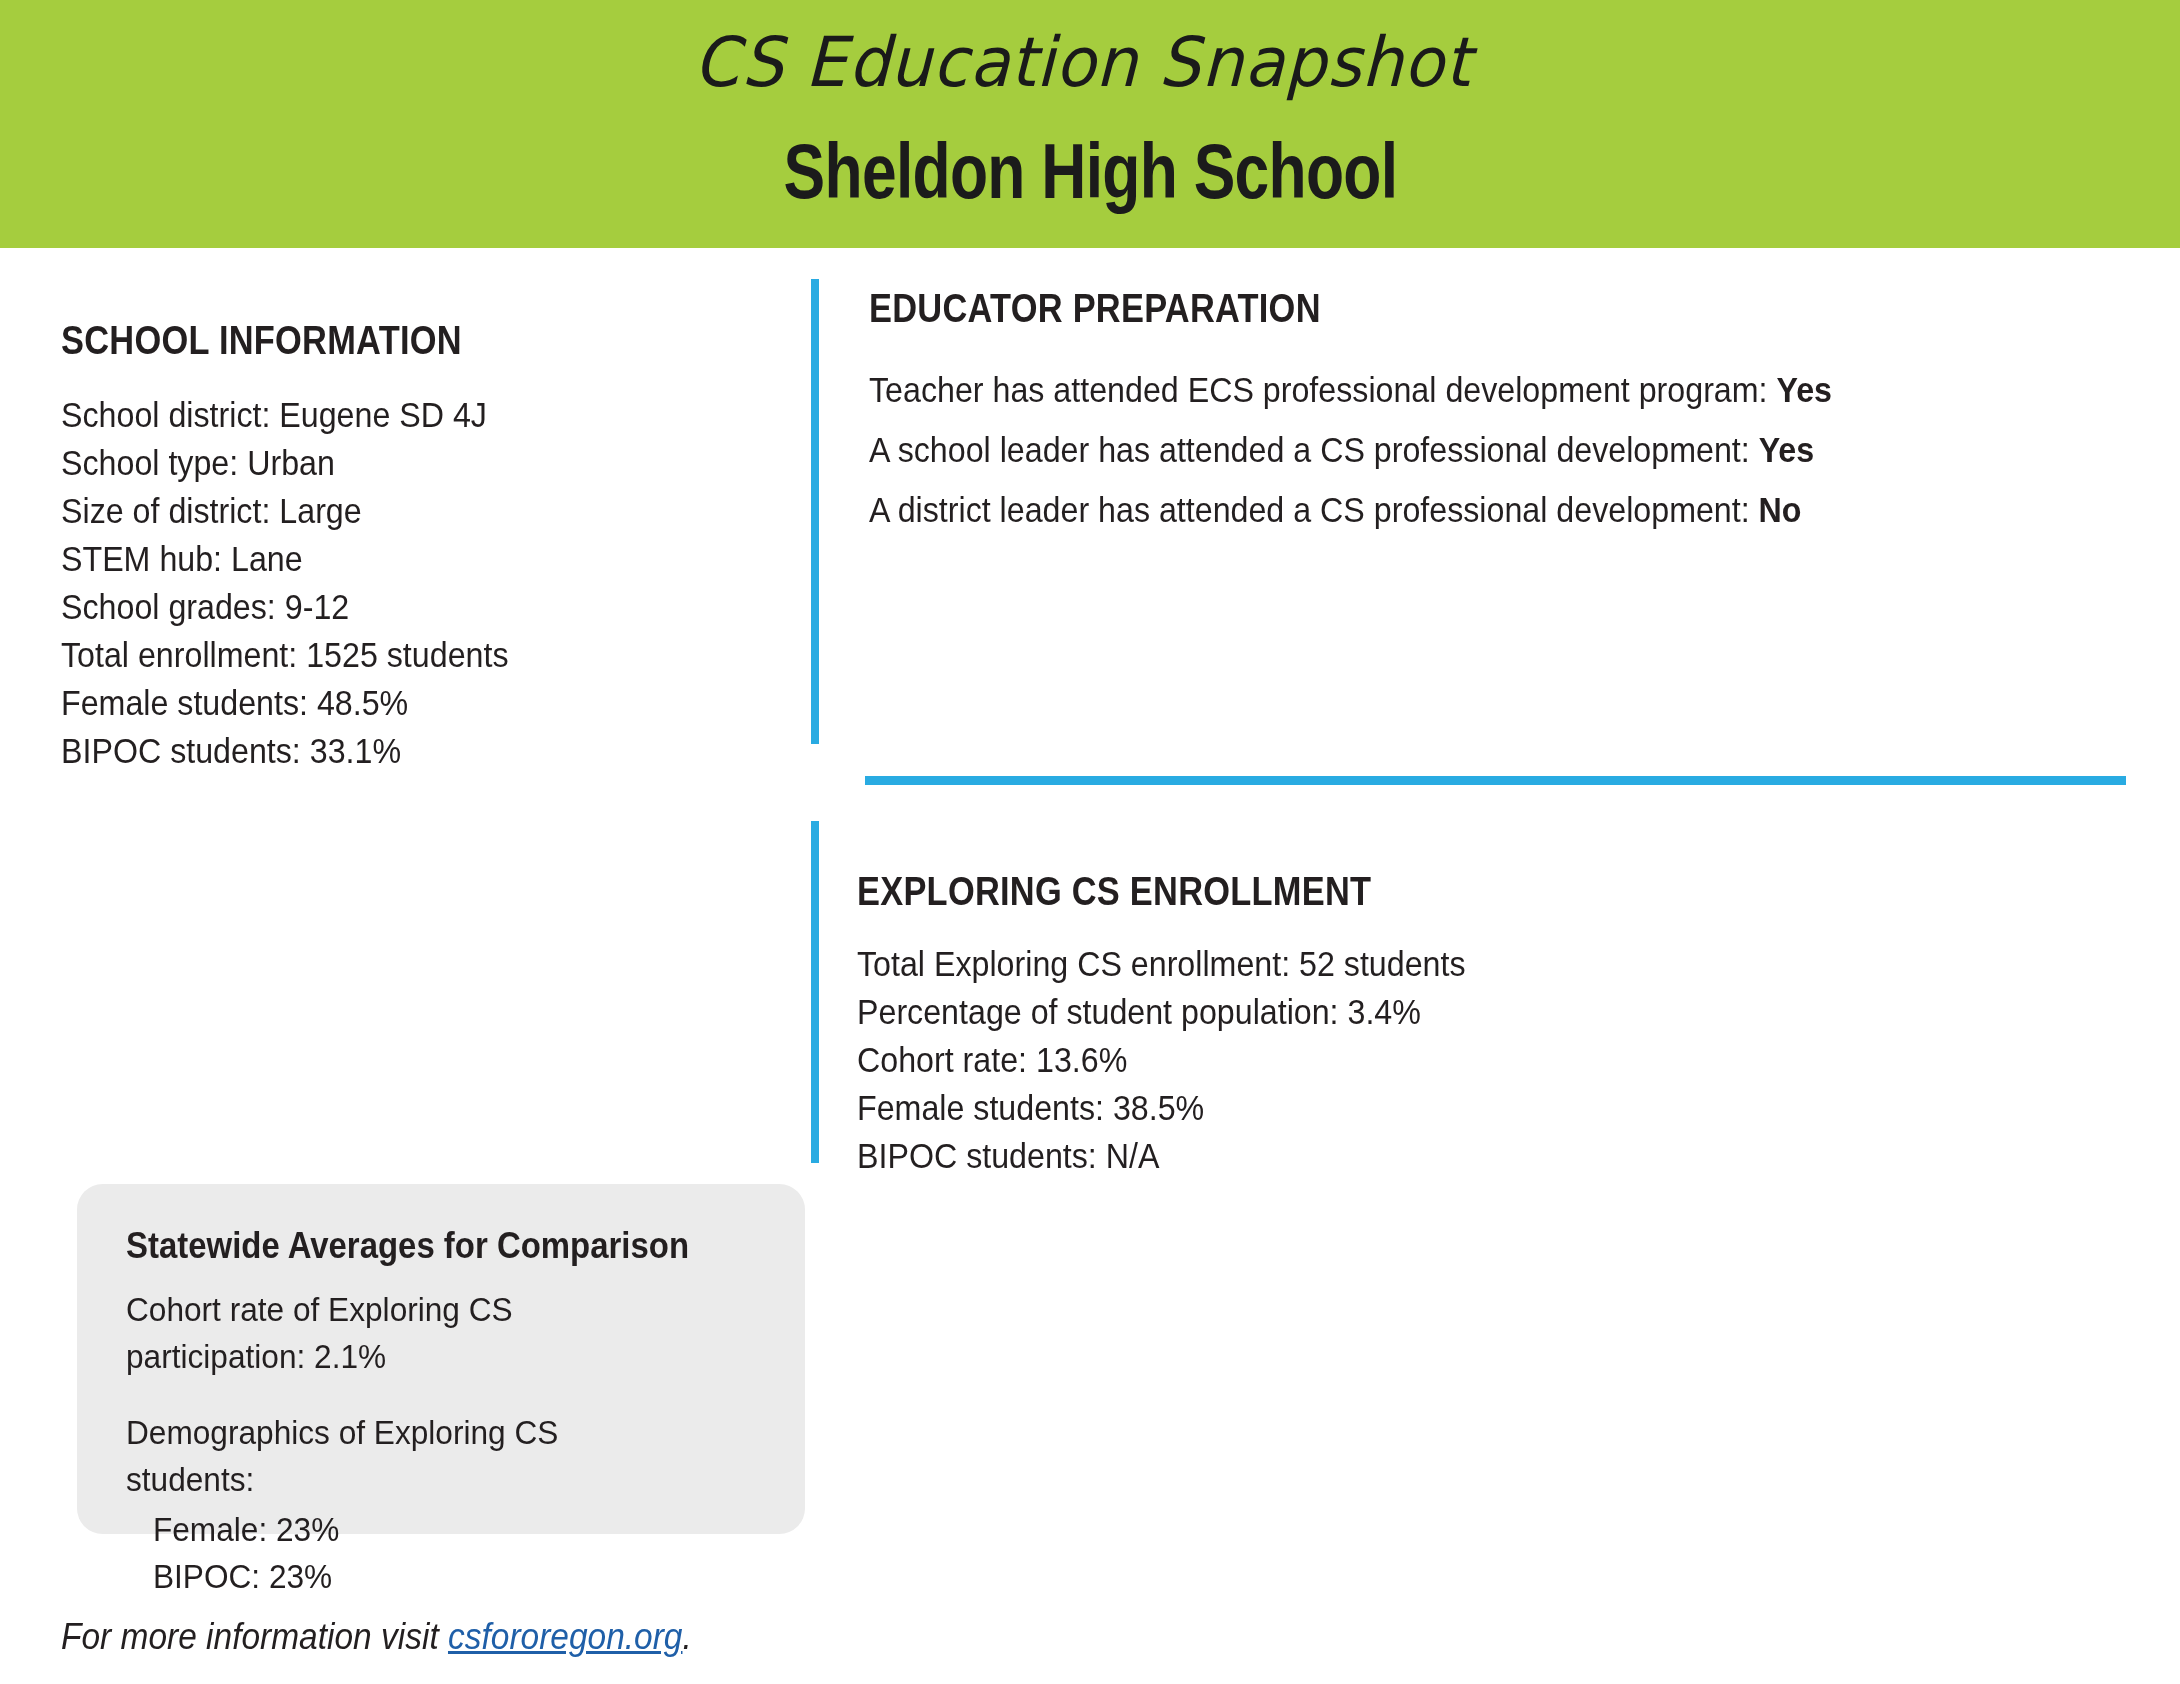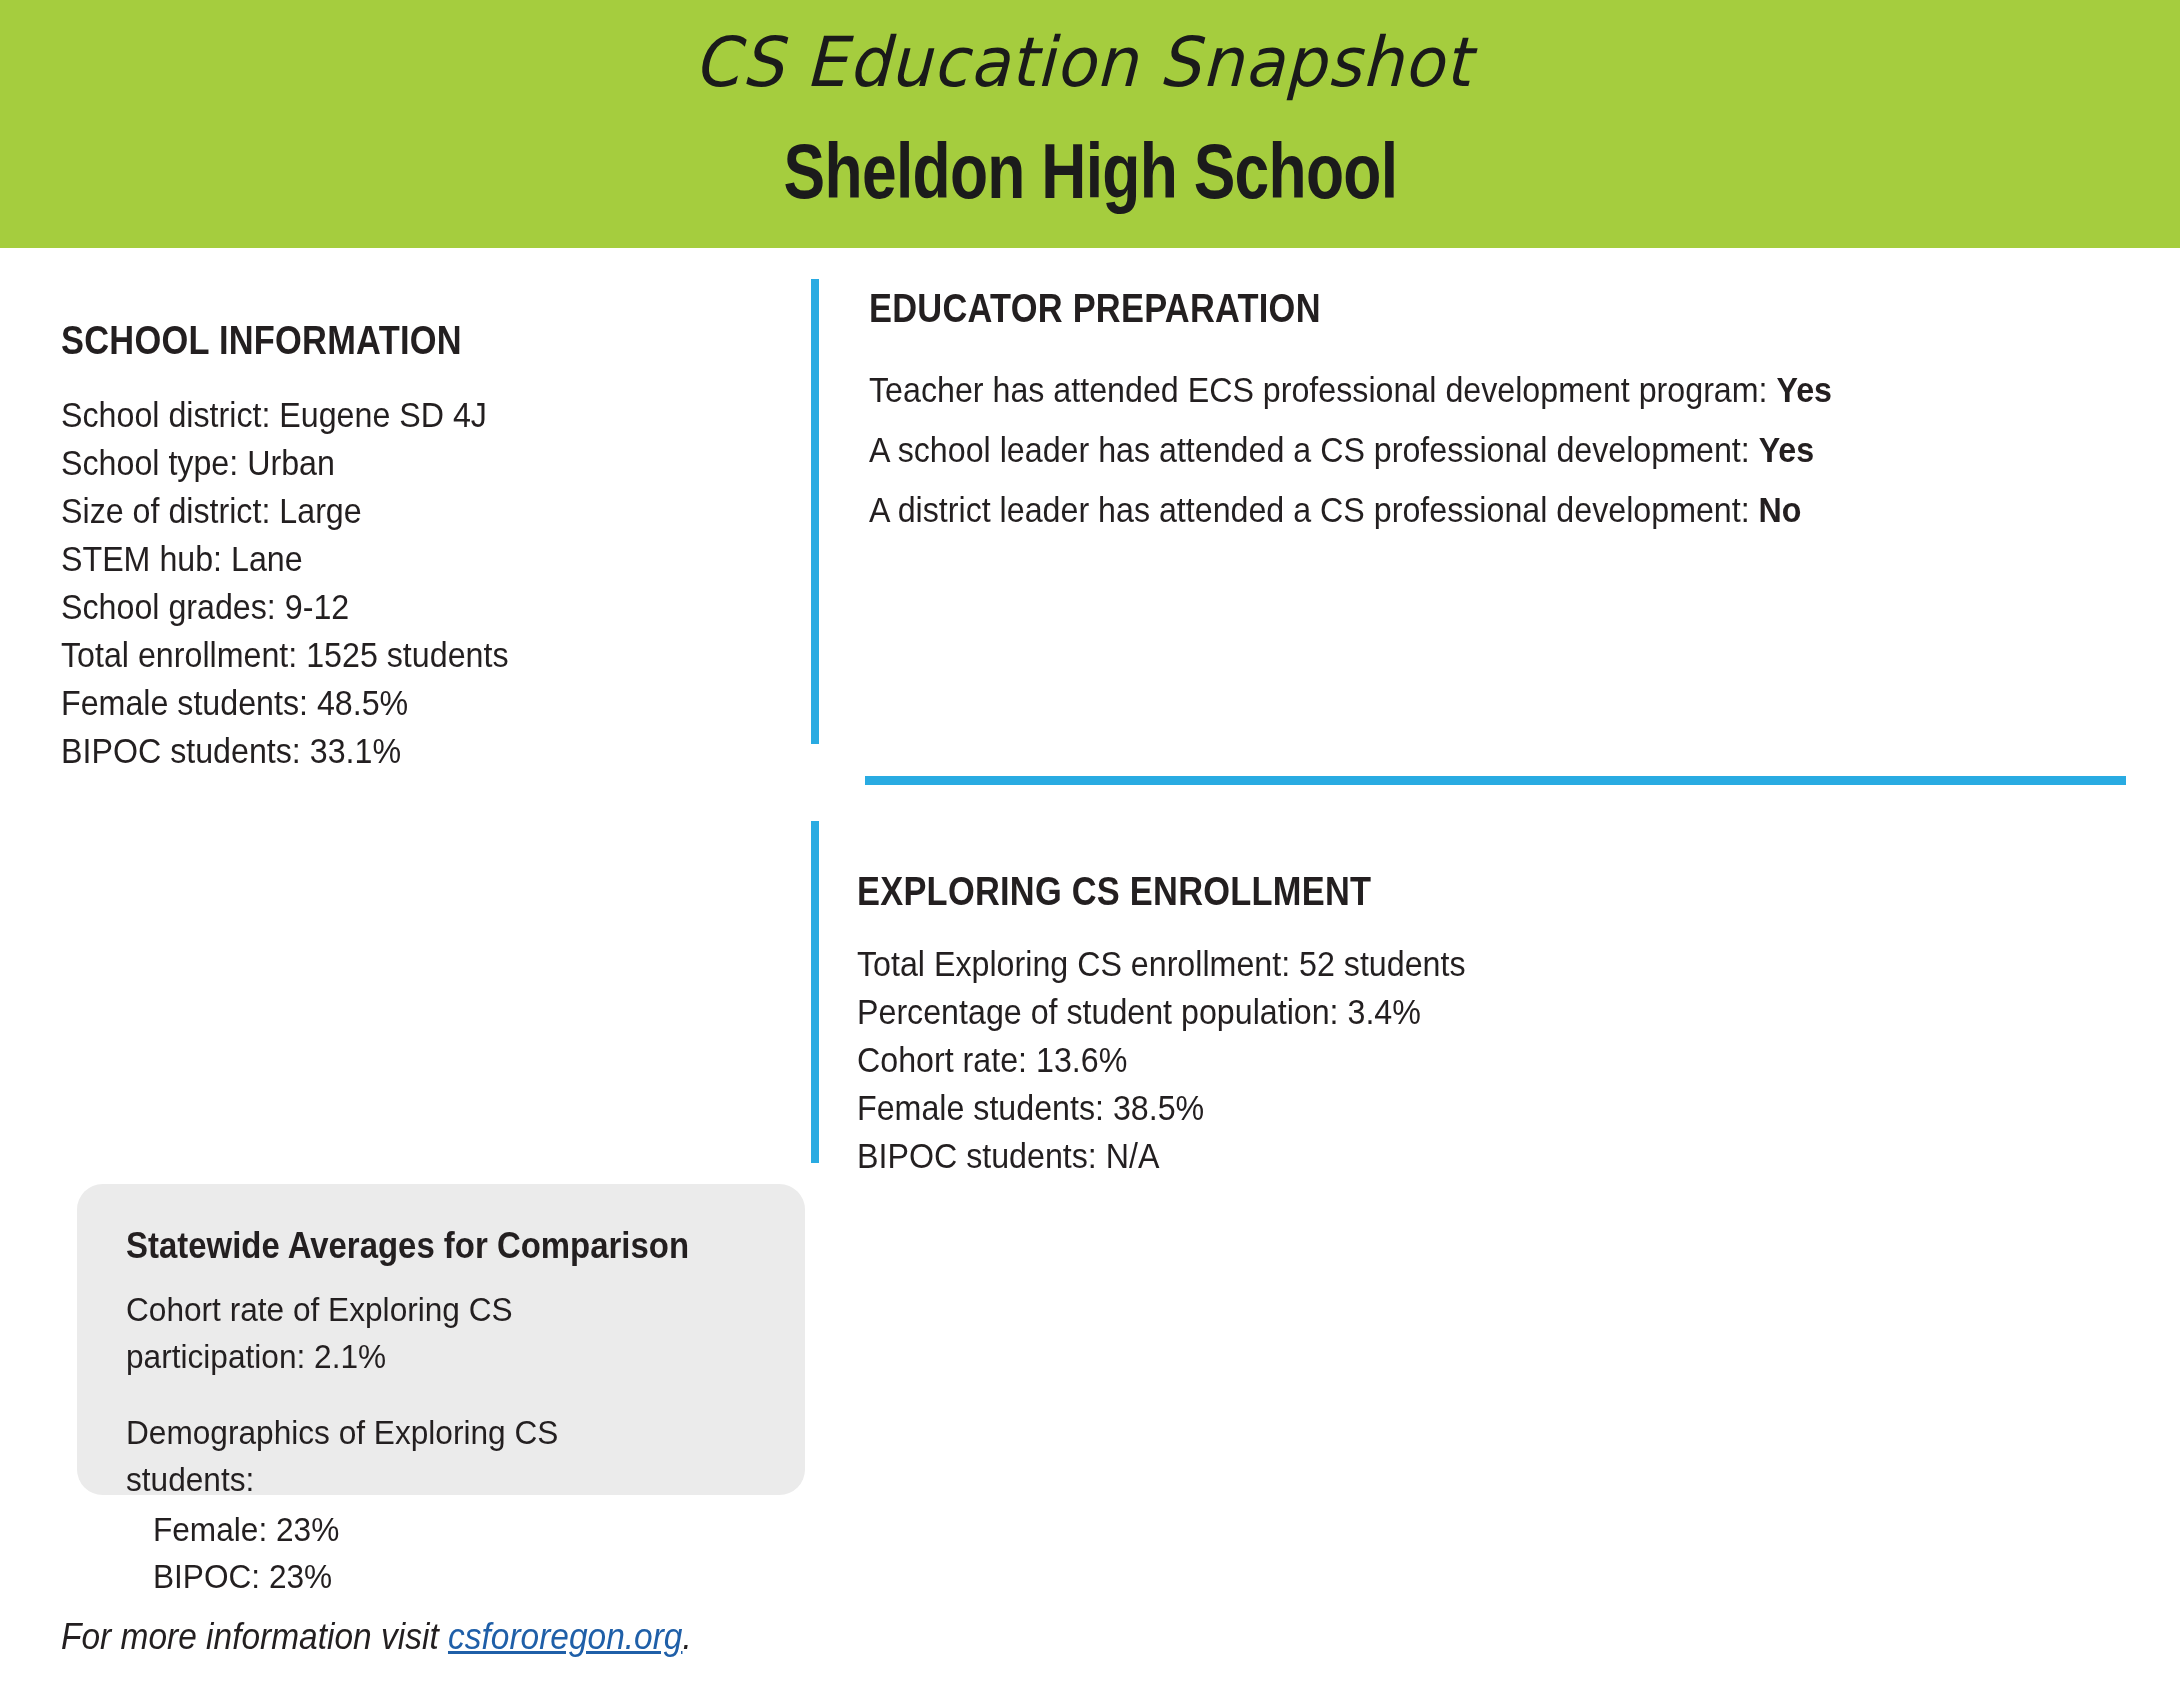--- a/index.html
+++ b/index.html
@@ -153,21 +153,21 @@
   .ecs-enroll .body-line {
     display: block;
   }
 
   
   .statewide-box {
     position: absolute;
     left: 77px;
     top: 1184px;
     width: 728px;
-    height: 311px;
+    height: 350px;
     background: #ebebeb;
     border-radius: 25.6px;
     box-sizing: border-box;
     padding: 41px 49px 0 49px;
   }
   .statewide-title {
     font-family: "Liberation Sans Narrow", "Liberation Sans", sans-serif;
     font-size: 37px;
     font-weight: 700;
     color: #231f20;

